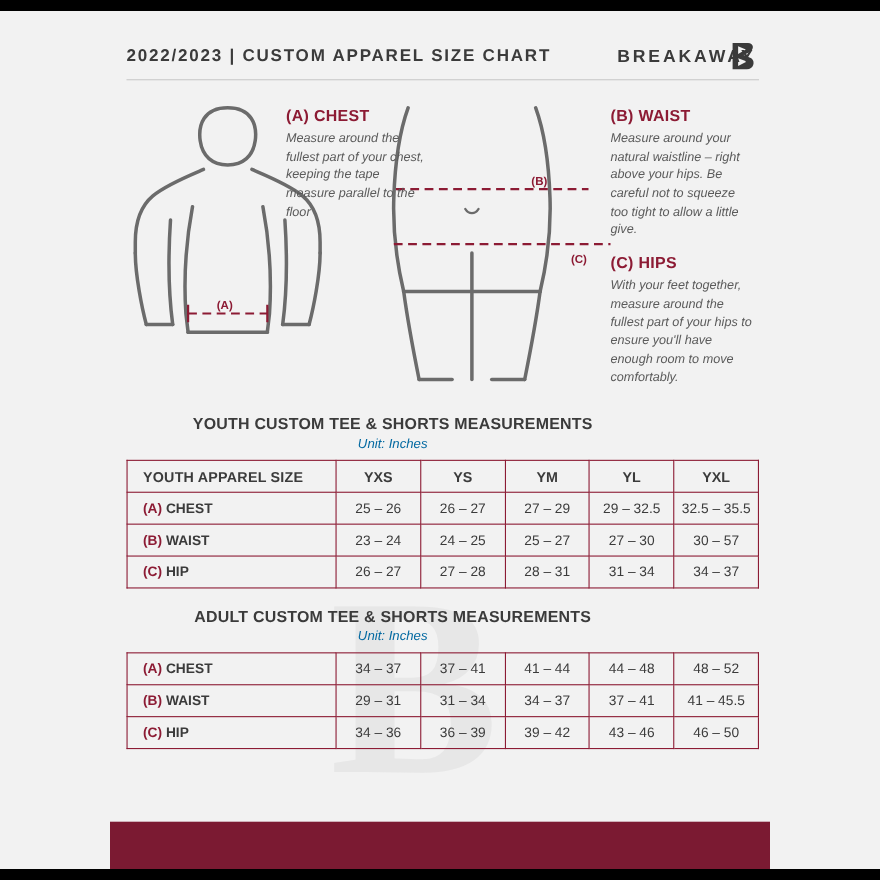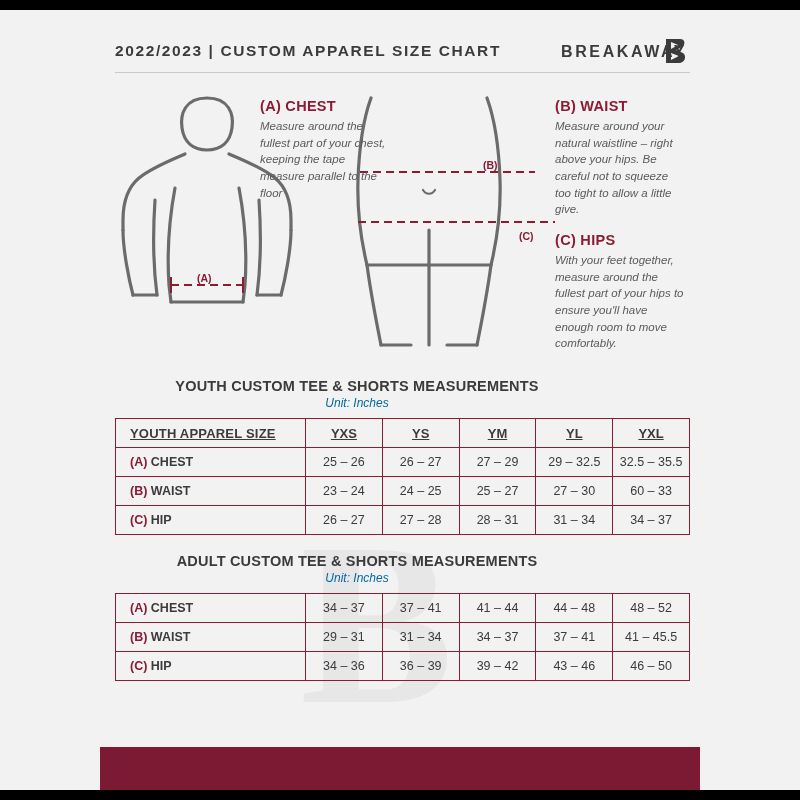--- a/index.html
+++ b/index.html
@@ -142,21 +142,21 @@
     font-weight: bold;
     width: 175px;
   }
   th {
     font-weight: bold;
     font-size: 13px;
   }
   th.rowhead { font-weight: bold; letter-spacing: 0.2px; }
   td.val { font-weight: normal; }
   .rowhead .tag { color: #8c1b34; }
-  tr.head th { border-top: 1px solid #8c1b34; text-decoration: underline; }
+  tr.head th { border-top: 1px solid #8c1b34; }
   .footer-bar {
     position: absolute;
     left: 100px;
     top: 737px;
     width: 600px;
     height: 43px;
     background: #7b1a32;
   }
 </style>
 </head>
@@ -261,21 +261,21 @@
           <td class="val">27 – 29</td>
           <td class="val">29 – 32.5</td>
           <td class="val">32.5 – 35.5</td>
         </tr>
         <tr>
           <td class="rowhead"><span class="tag">(B)</span> <span>WAIST</span></td>
           <td class="val">23 – 24</td>
           <td class="val">24 – 25</td>
           <td class="val">25 – 27</td>
           <td class="val">27 – 30</td>
-          <td class="val">60 – 33</td>
+          <td class="val">30 – 57</td>
         </tr>
         <tr>
           <td class="rowhead"><span class="tag">(C)</span> <span>HIP</span></td>
           <td class="val">26 – 27</td>
           <td class="val">27 – 28</td>
           <td class="val">28 – 31</td>
           <td class="val">31 – 34</td>
           <td class="val">34 – 37</td>
         </tr>
       </tbody>

